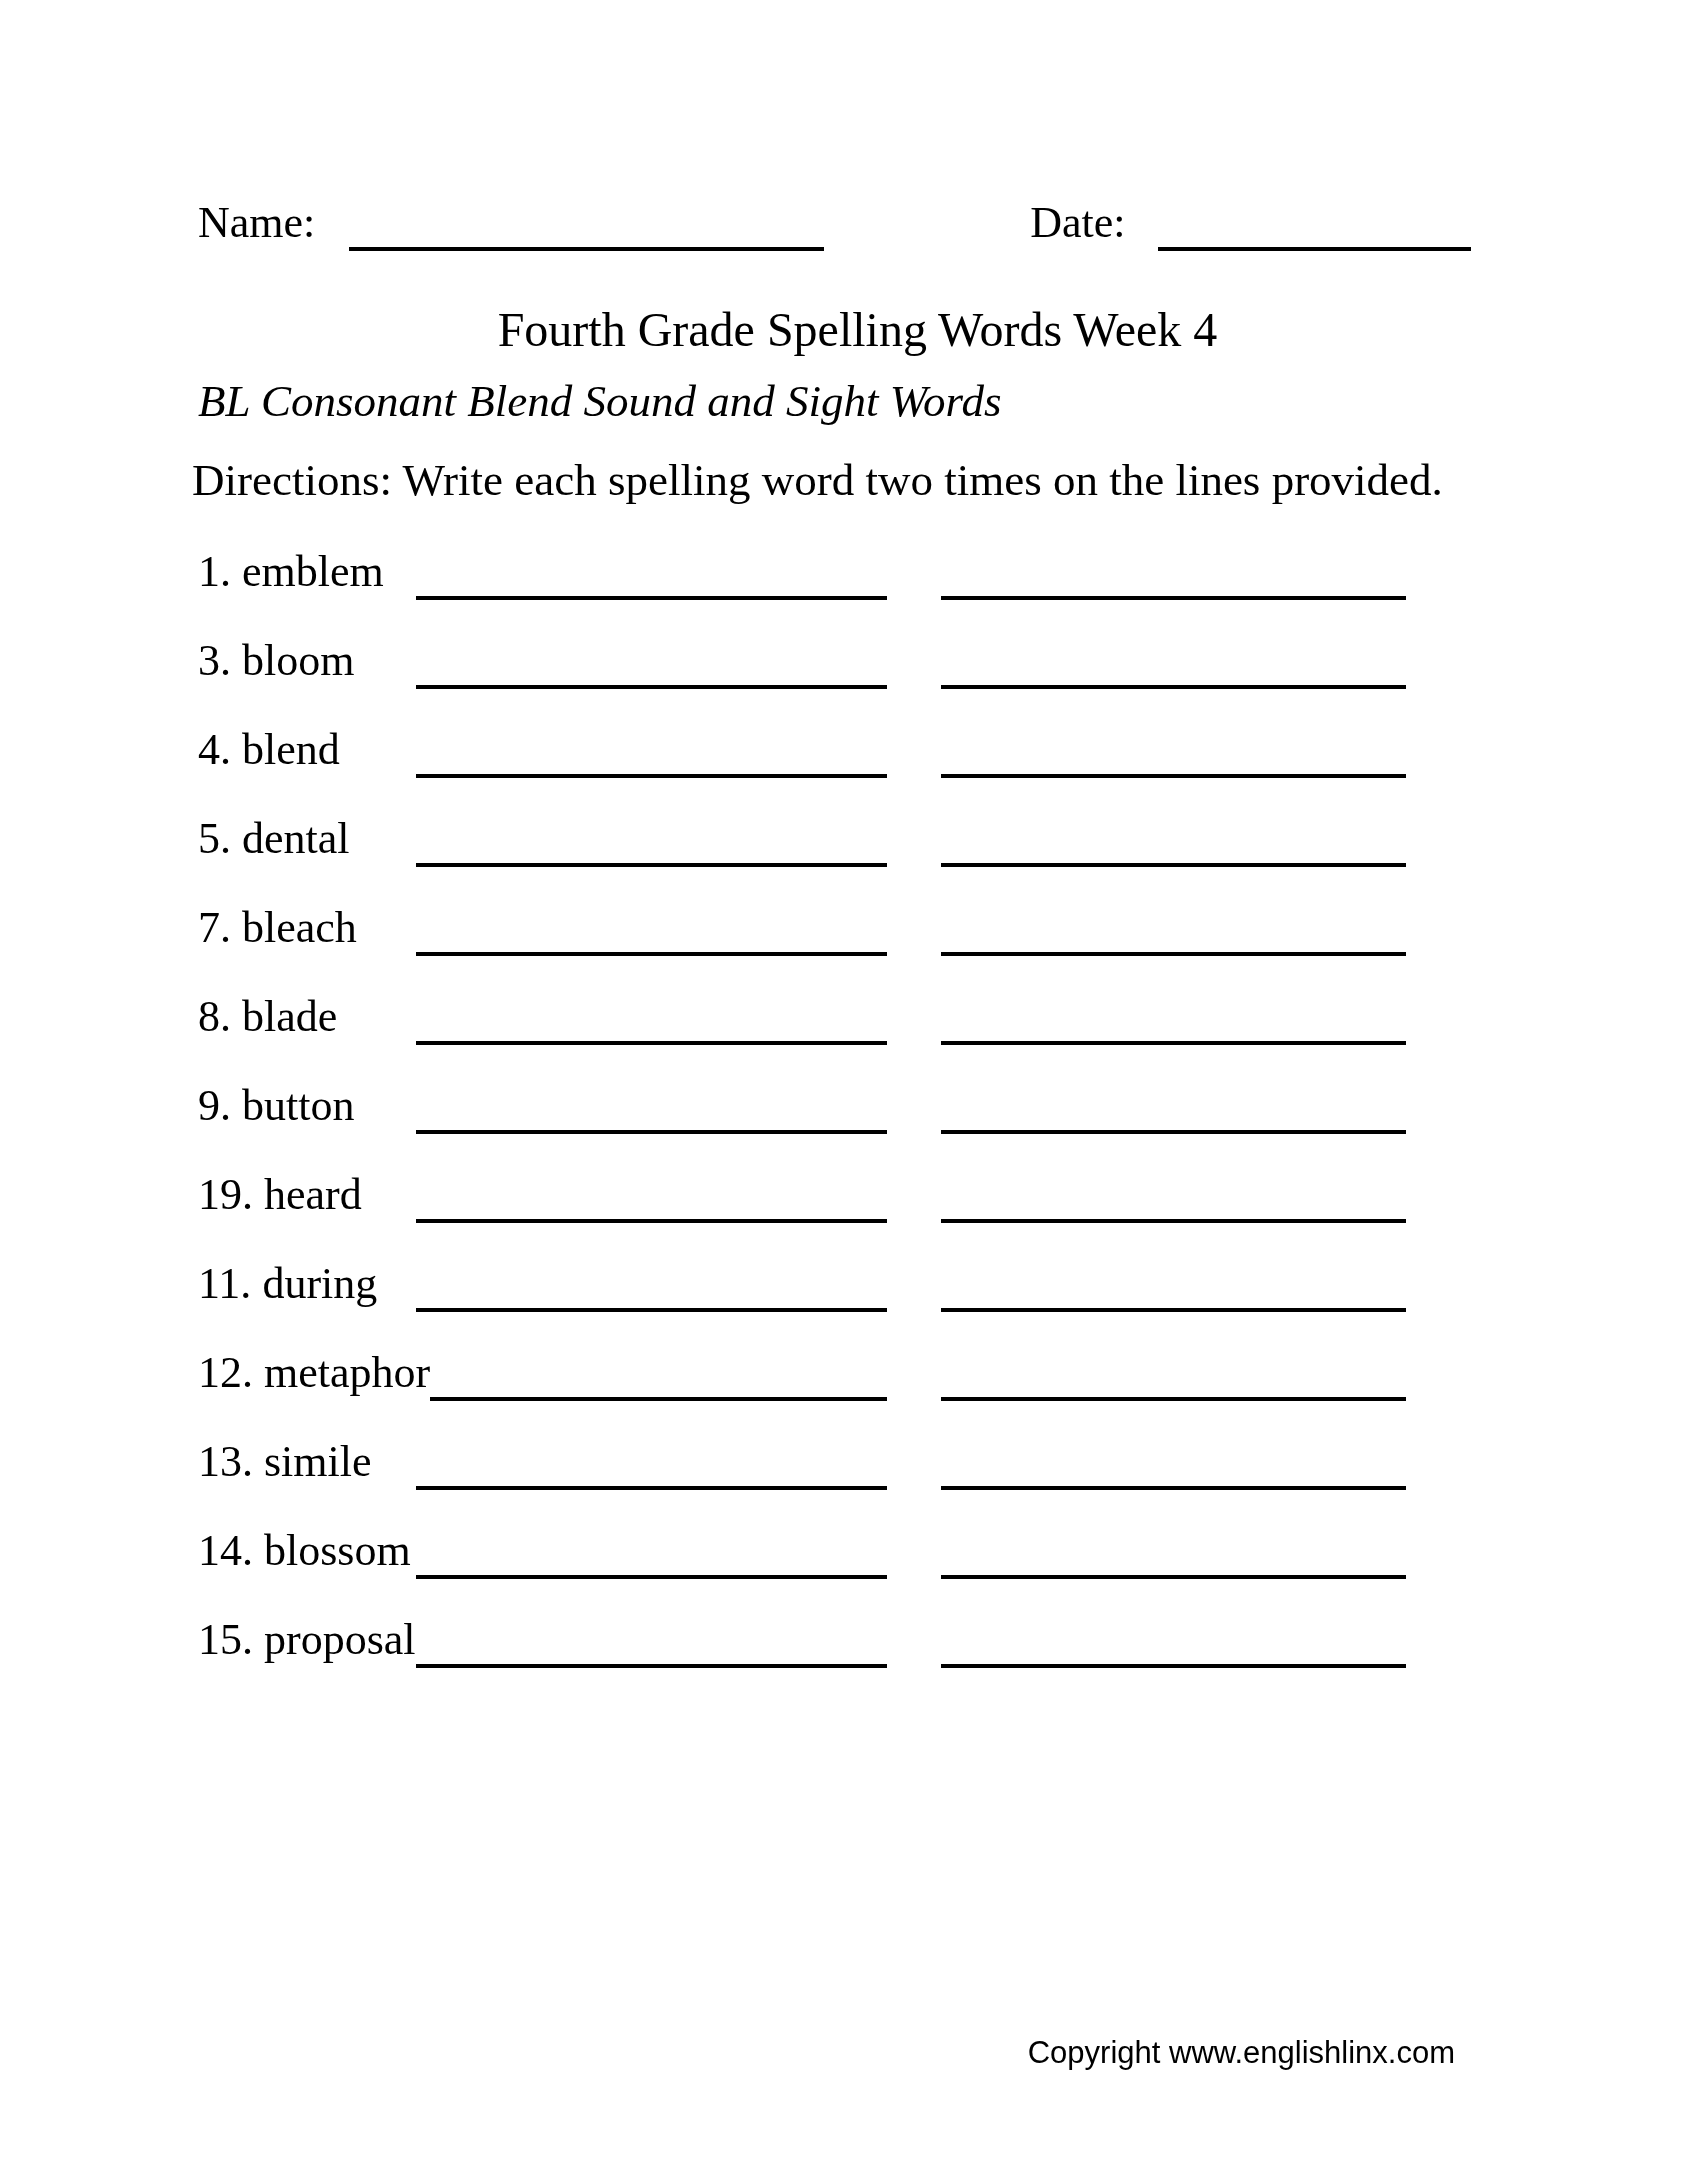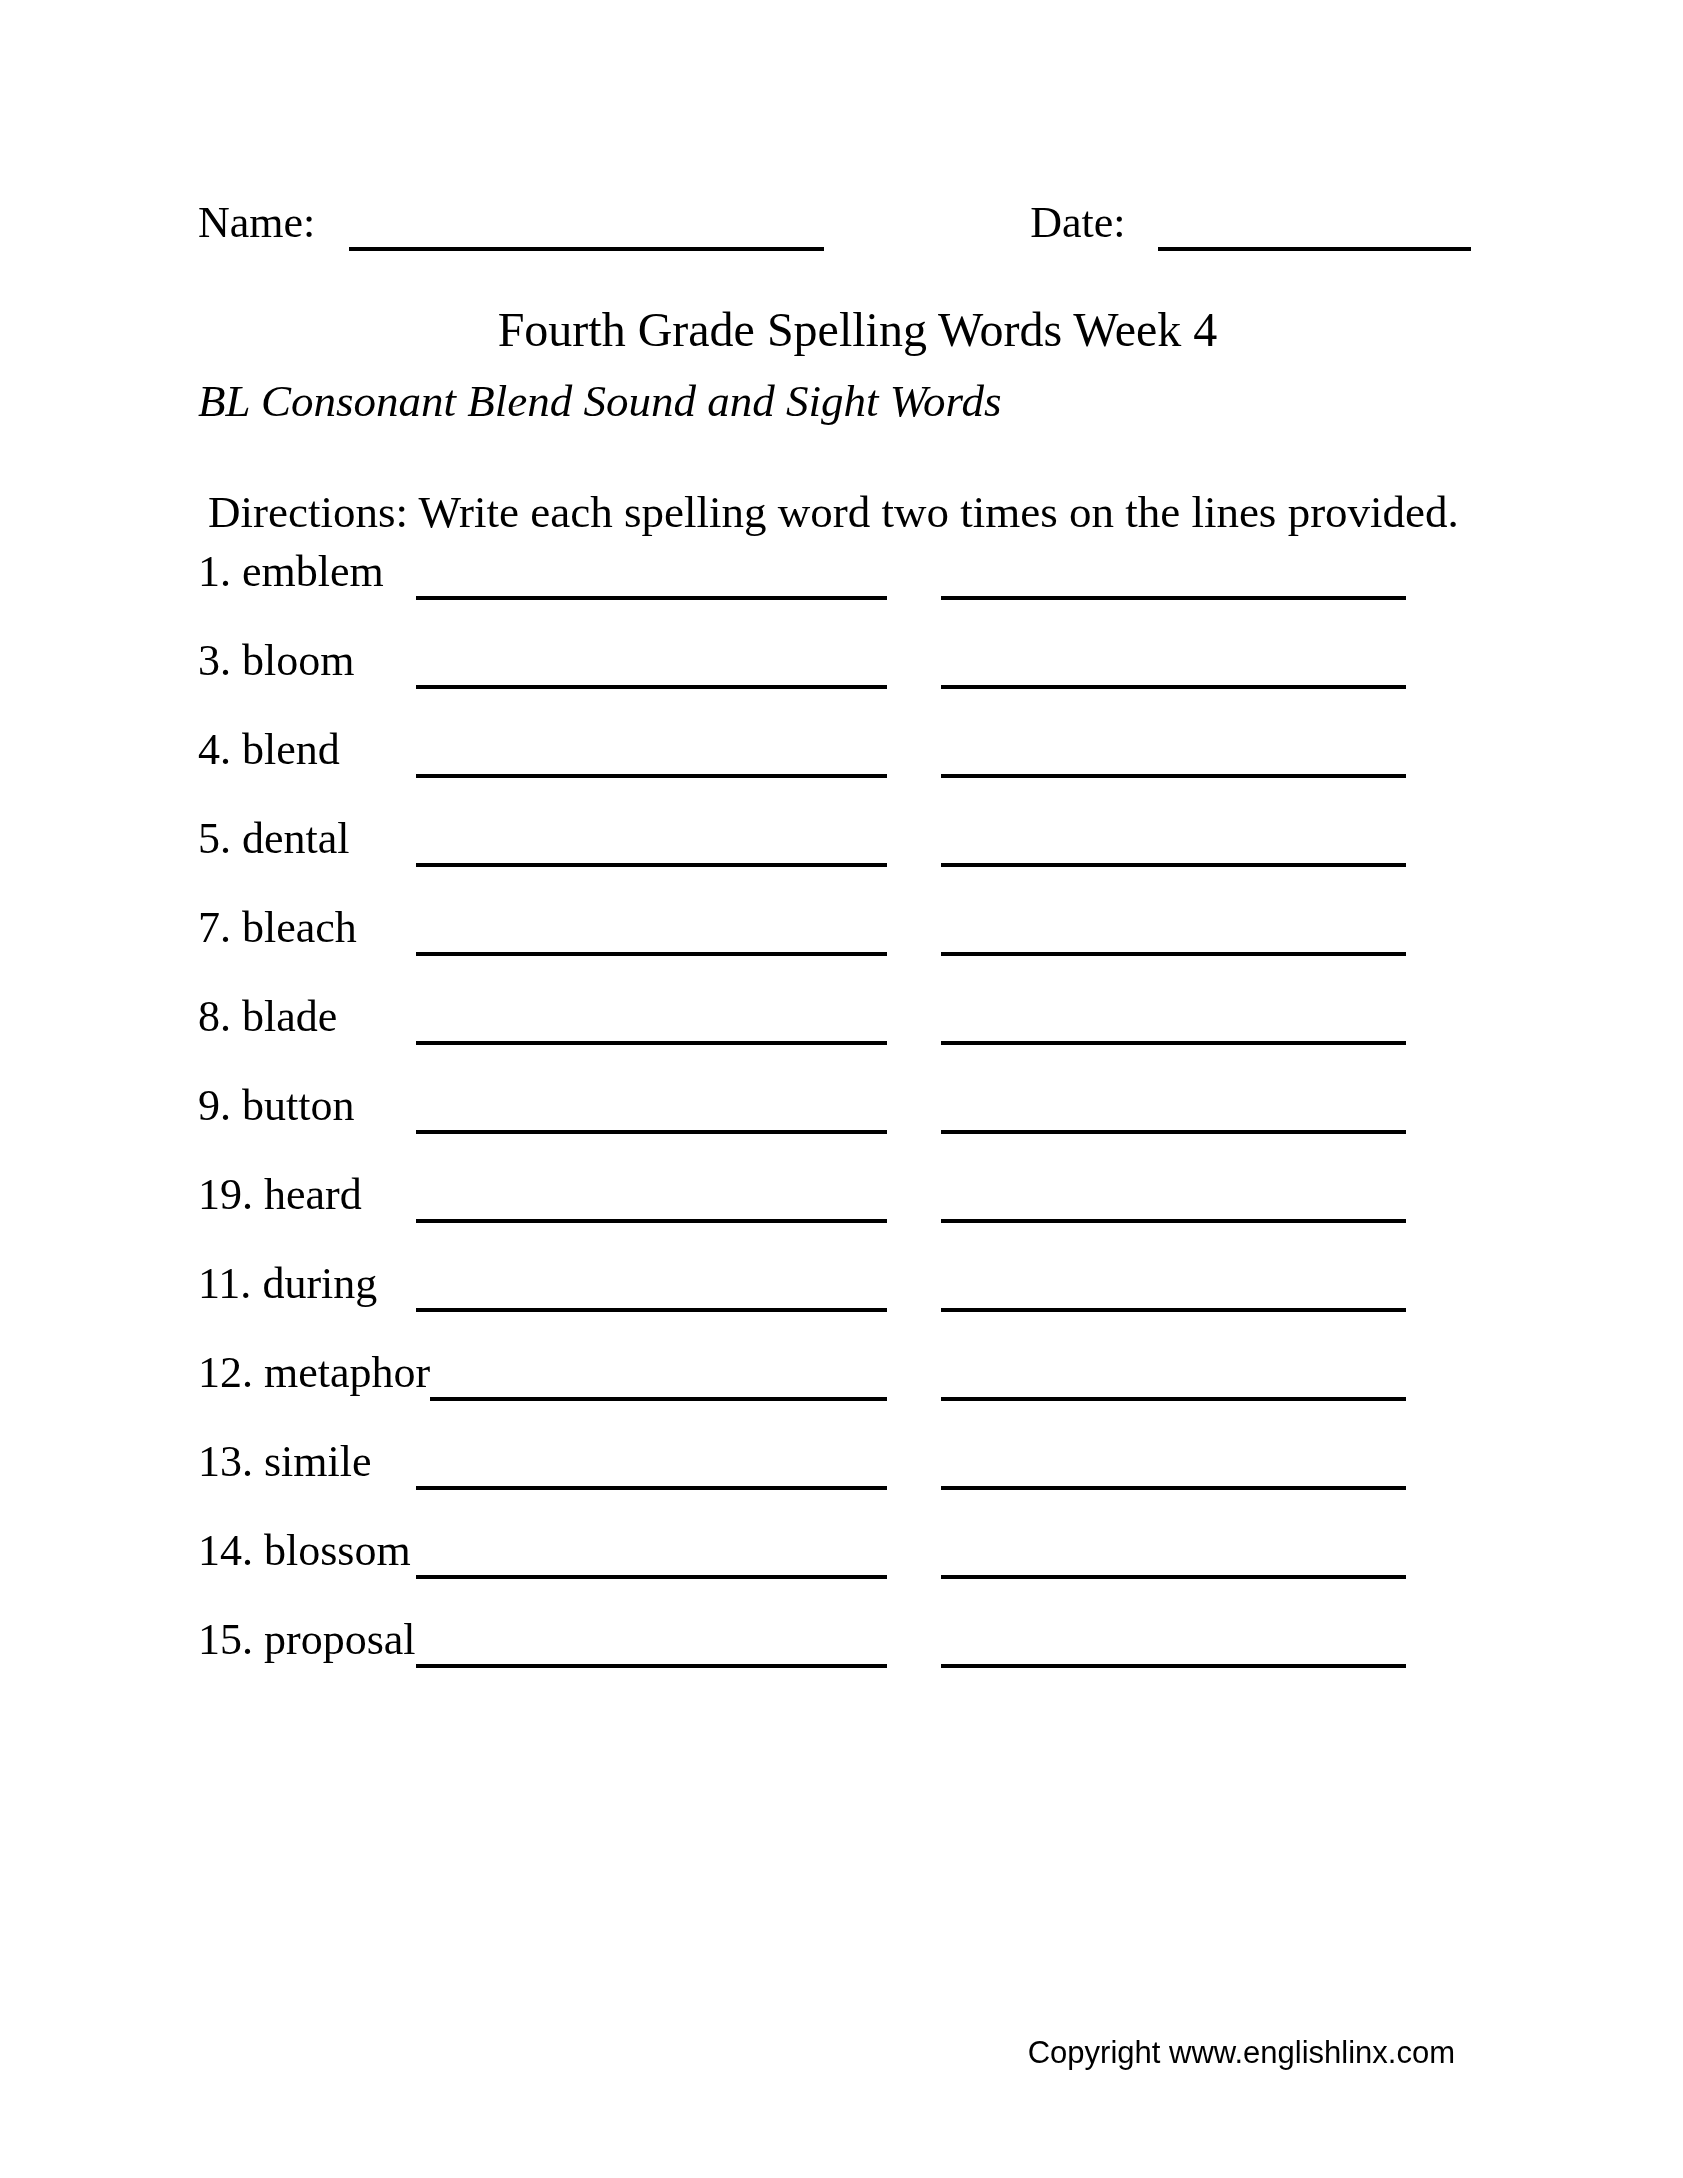--- a/index.html
+++ b/index.html
@@ -52,25 +52,24 @@
   .subtitle {
     position: absolute;
     left: 198px;
     top: 379px;
     font-style: italic;
     font-size: 45px;
     line-height: 1;
   }
   .directions {
     position: absolute;
-    left: 208px;
+    left: 192px;
     top: 458px;
     font-size: 45px;
     line-height: 1;
-    margin-top: 32px;
   }
 
   
   .word-list {
     position: absolute;
     left: 198px;
     top: 550px;
     width: 1208px;
   }
   .word-row {

